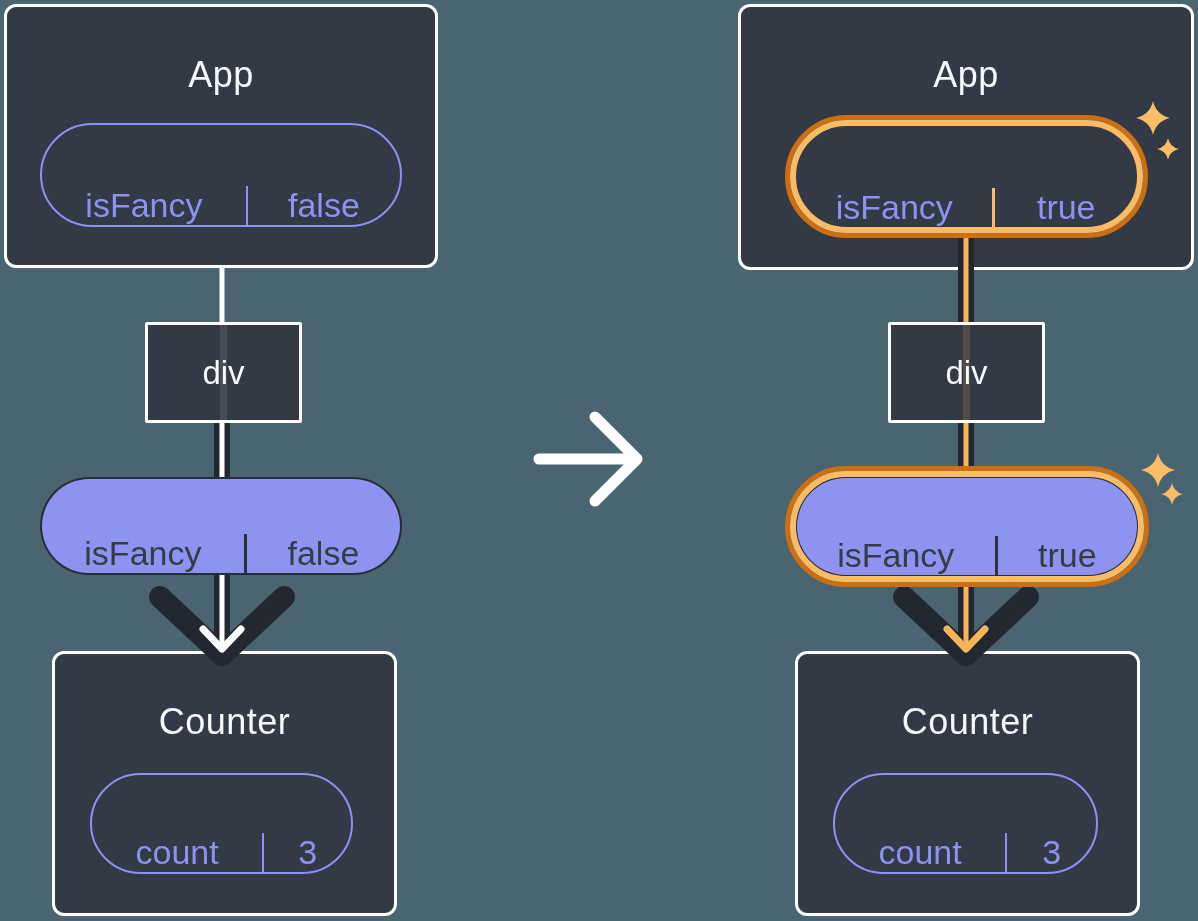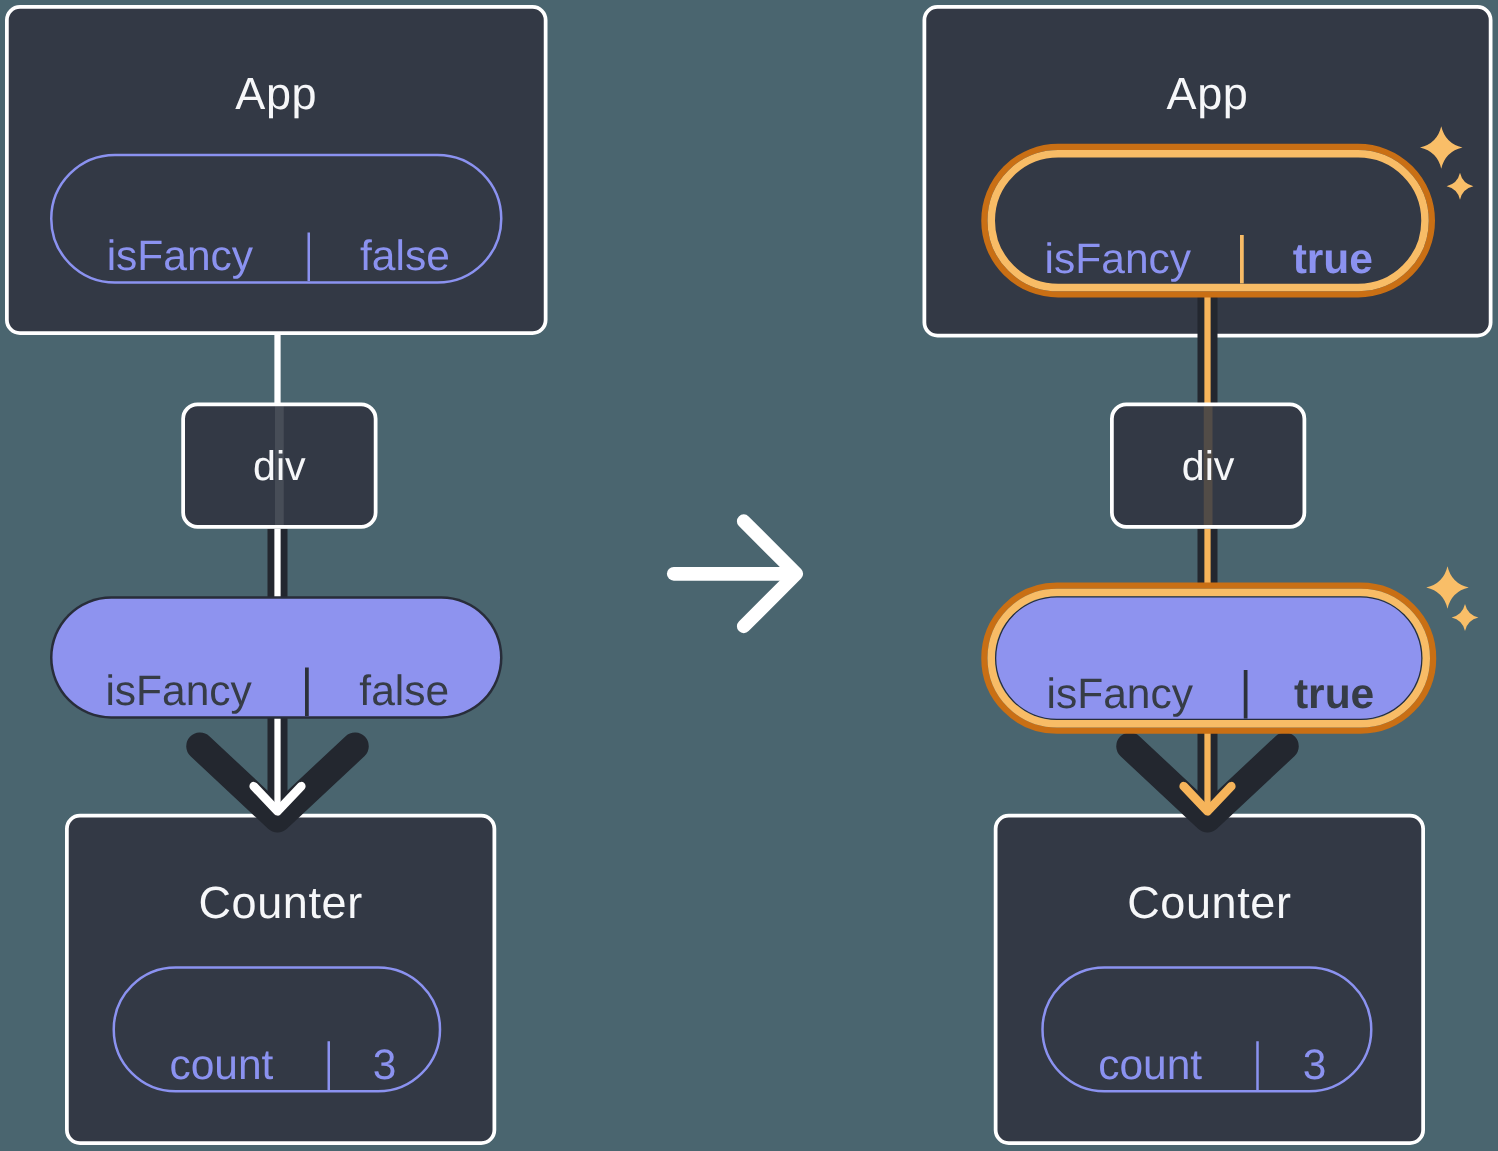--- a/index.html
+++ b/index.html
@@ -19,21 +19,21 @@
     position:absolute;background:var(--card);
     border:3px solid var(--card-border);border-radius:12px;
     box-sizing:border-box;z-index:1;
   }
   .node-title{
     position:absolute;text-align:center;color:var(--title);
     font-size:36px;font-weight:500;letter-spacing:.5px;z-index:1;
   }
   .div-box{
     position:absolute;background:var(--card);
-    border:3px solid var(--card-border);border-radius:13px;
+    border:3px solid var(--card-border);border-radius:2px;
     box-sizing:border-box;z-index:3;
     display:flex;align-items:center;justify-content:center;
   }
   .div-box .thread-stripe{
     position:absolute;top:0;bottom:0;left:50%;width:7px;margin-left:-3.5px;
   }
   .stripe-white{background:rgba(255,255,255,0.10);}
   .stripe-warm{background:rgba(248,180,90,0.16);}
   .div-label{position:relative;color:var(--title);font-size:33px;font-weight:500;}
   .pill{
@@ -44,21 +44,21 @@
   .pill-solid{border:2px solid rgba(35,39,47,.95);background:var(--purple-fill);}
   .pill-plain{border:none;background:transparent;}
   .cell{
     display:flex;align-items:center;justify-content:center;
     font-size:34px;box-sizing:border-box;min-width:0;
   }
   .cell-a{flex:0 0 57.5%;}
   .cell-b{flex:1 1 auto;}
   .tx-purple{color:var(--purple);}
   .tx-ink{color:var(--ink-on-purple);}
-  .bold{font-weight:700;}
+  .bold{font-weight:400;}
   .div-purple{border-right:2.5px solid var(--purple);}
   .div-ink{border-right:3px solid #2c313a;}
   .div-orange{border-right:3px solid var(--orange-light);}
   .ring{
     position:absolute;border-radius:999px;box-sizing:border-box;
     border:5px solid var(--orange-dark);z-index:3;
   }
   .ring-inner{
     position:absolute;inset:0;border:6px solid var(--orange-light);
     border-radius:999px;box-sizing:border-box;display:flex;align-items:stretch;

